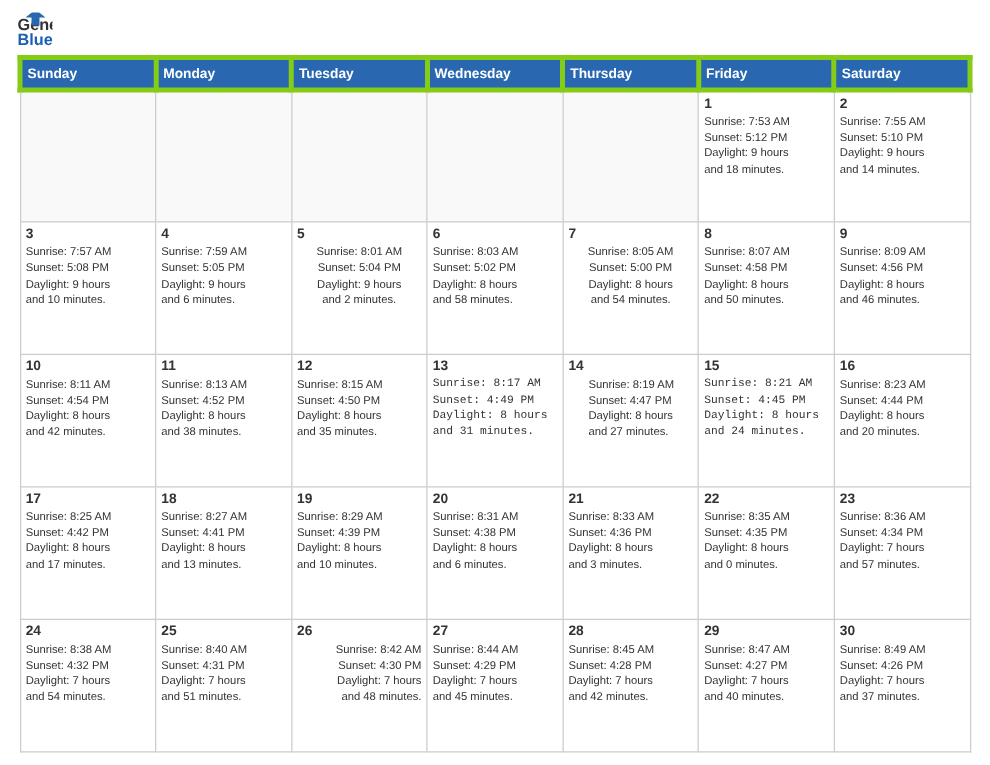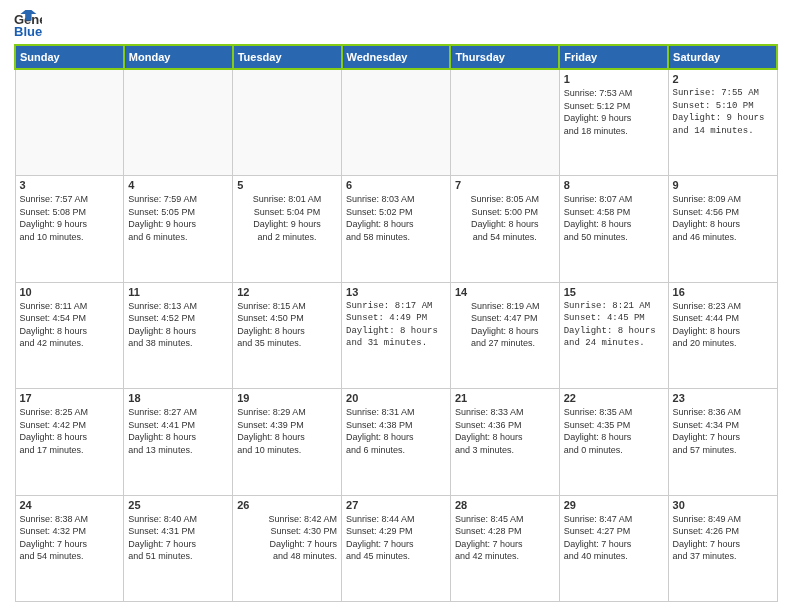--- a/index.html
+++ b/index.html
@@ -60,21 +60,21 @@
       width: 100%;
       table-layout: fixed;
     }
     .calendar th {
       background-color: #2967b0;
       color: #fff;
       font-size: 11px;
       font-weight: bold;
       padding: 5px 4px;
       text-align: left;
-      border: 2px solid #84cc16;
+      border: 4px solid #84cc16;
     }
     .calendar td {
       vertical-align: top;
       border: 1px solid #ccc;
       padding: 3px 4px;
       font-size: 9.5px;
       color: #333;
       height: 82px;
       background: #fff;
     }
@@ -136,21 +136,21 @@
           <td class="empty"></td>
           <td>
             <span class="day-num">1</span>
             <div class="day-info" style="white-space: pre-line;">Sunrise: 7:53 AM
 Sunset: 5:12 PM
 Daylight: 9 hours
 and 18 minutes.</div>
           </td>
           <td>
             <span class="day-num">2</span>
-            <div class="day-info" style="white-space: pre-line; font-family: Liberation Mono, monospace;">Sunrise: 7:55 AM
+            <div class="day-info" style="white-space: pre-line;">Sunrise: 7:55 AM
 Sunset: 5:10 PM
 Daylight: 9 hours
 and 14 minutes.</div>
           </td>
         </tr>
         <tr>
           <td>
             <span class="day-num">3</span>
             <div class="day-info" style="white-space: pre-line;">Sunrise: 7:57 AM
 Sunset: 5:08 PM

